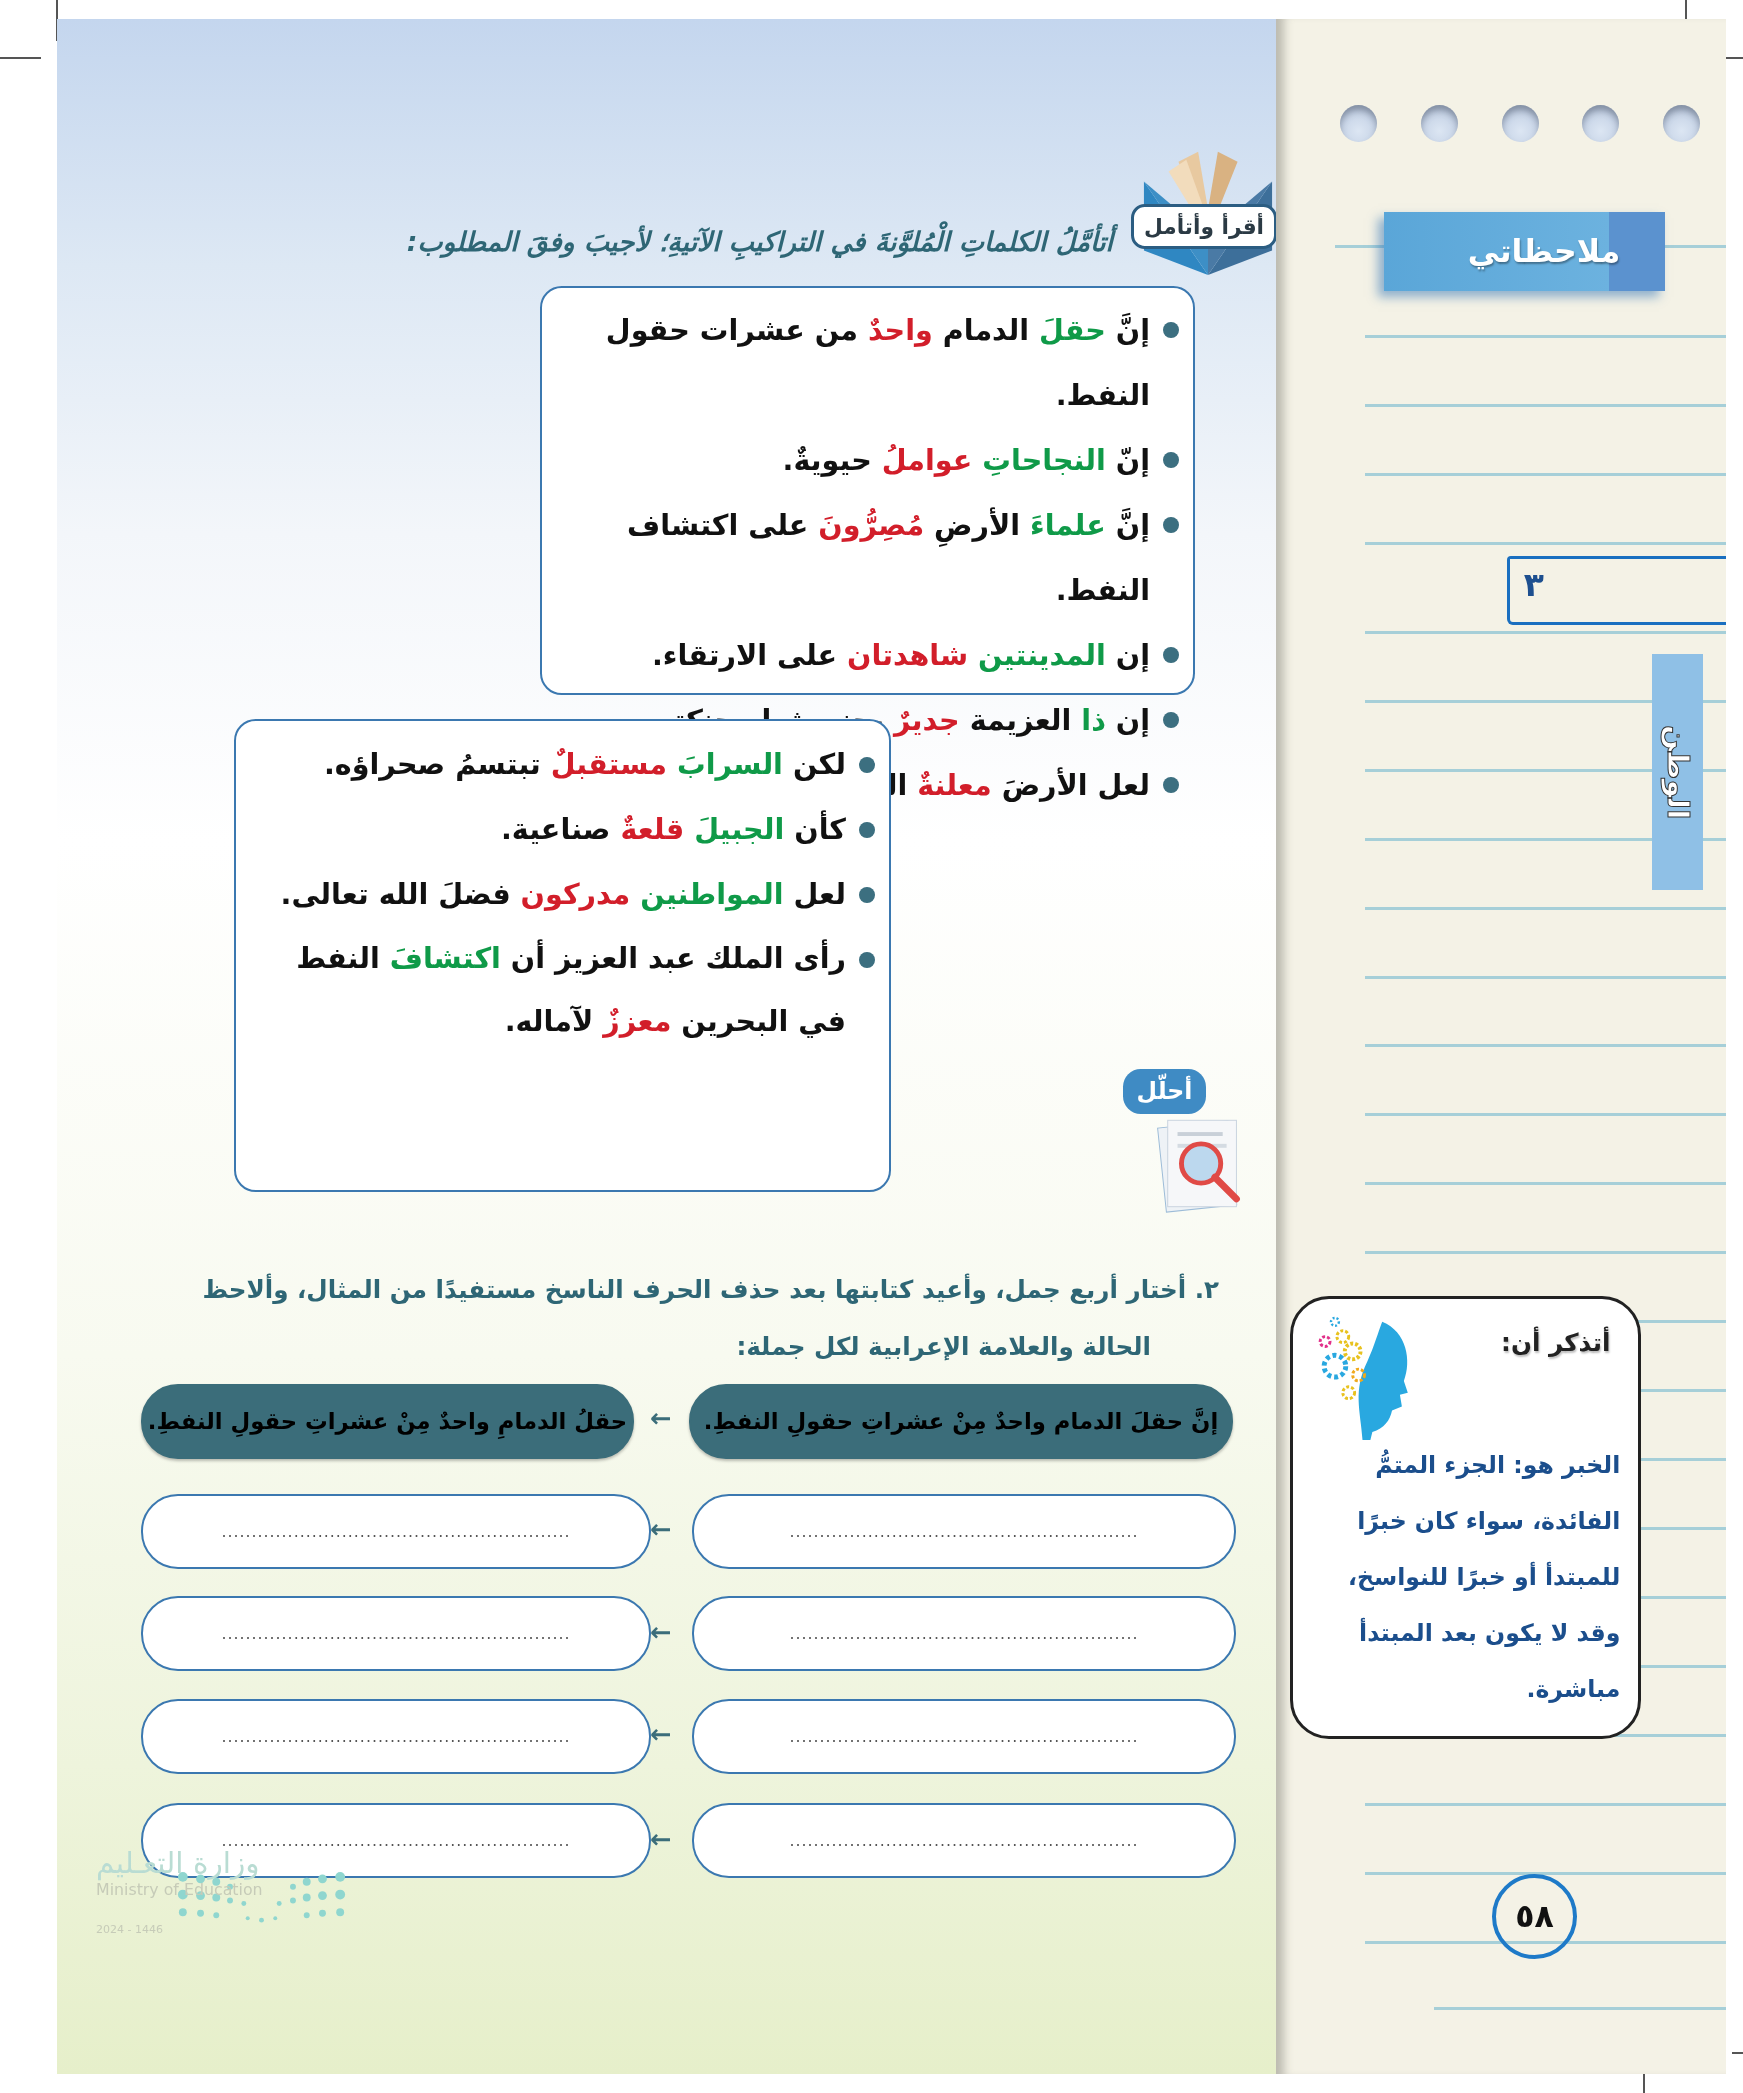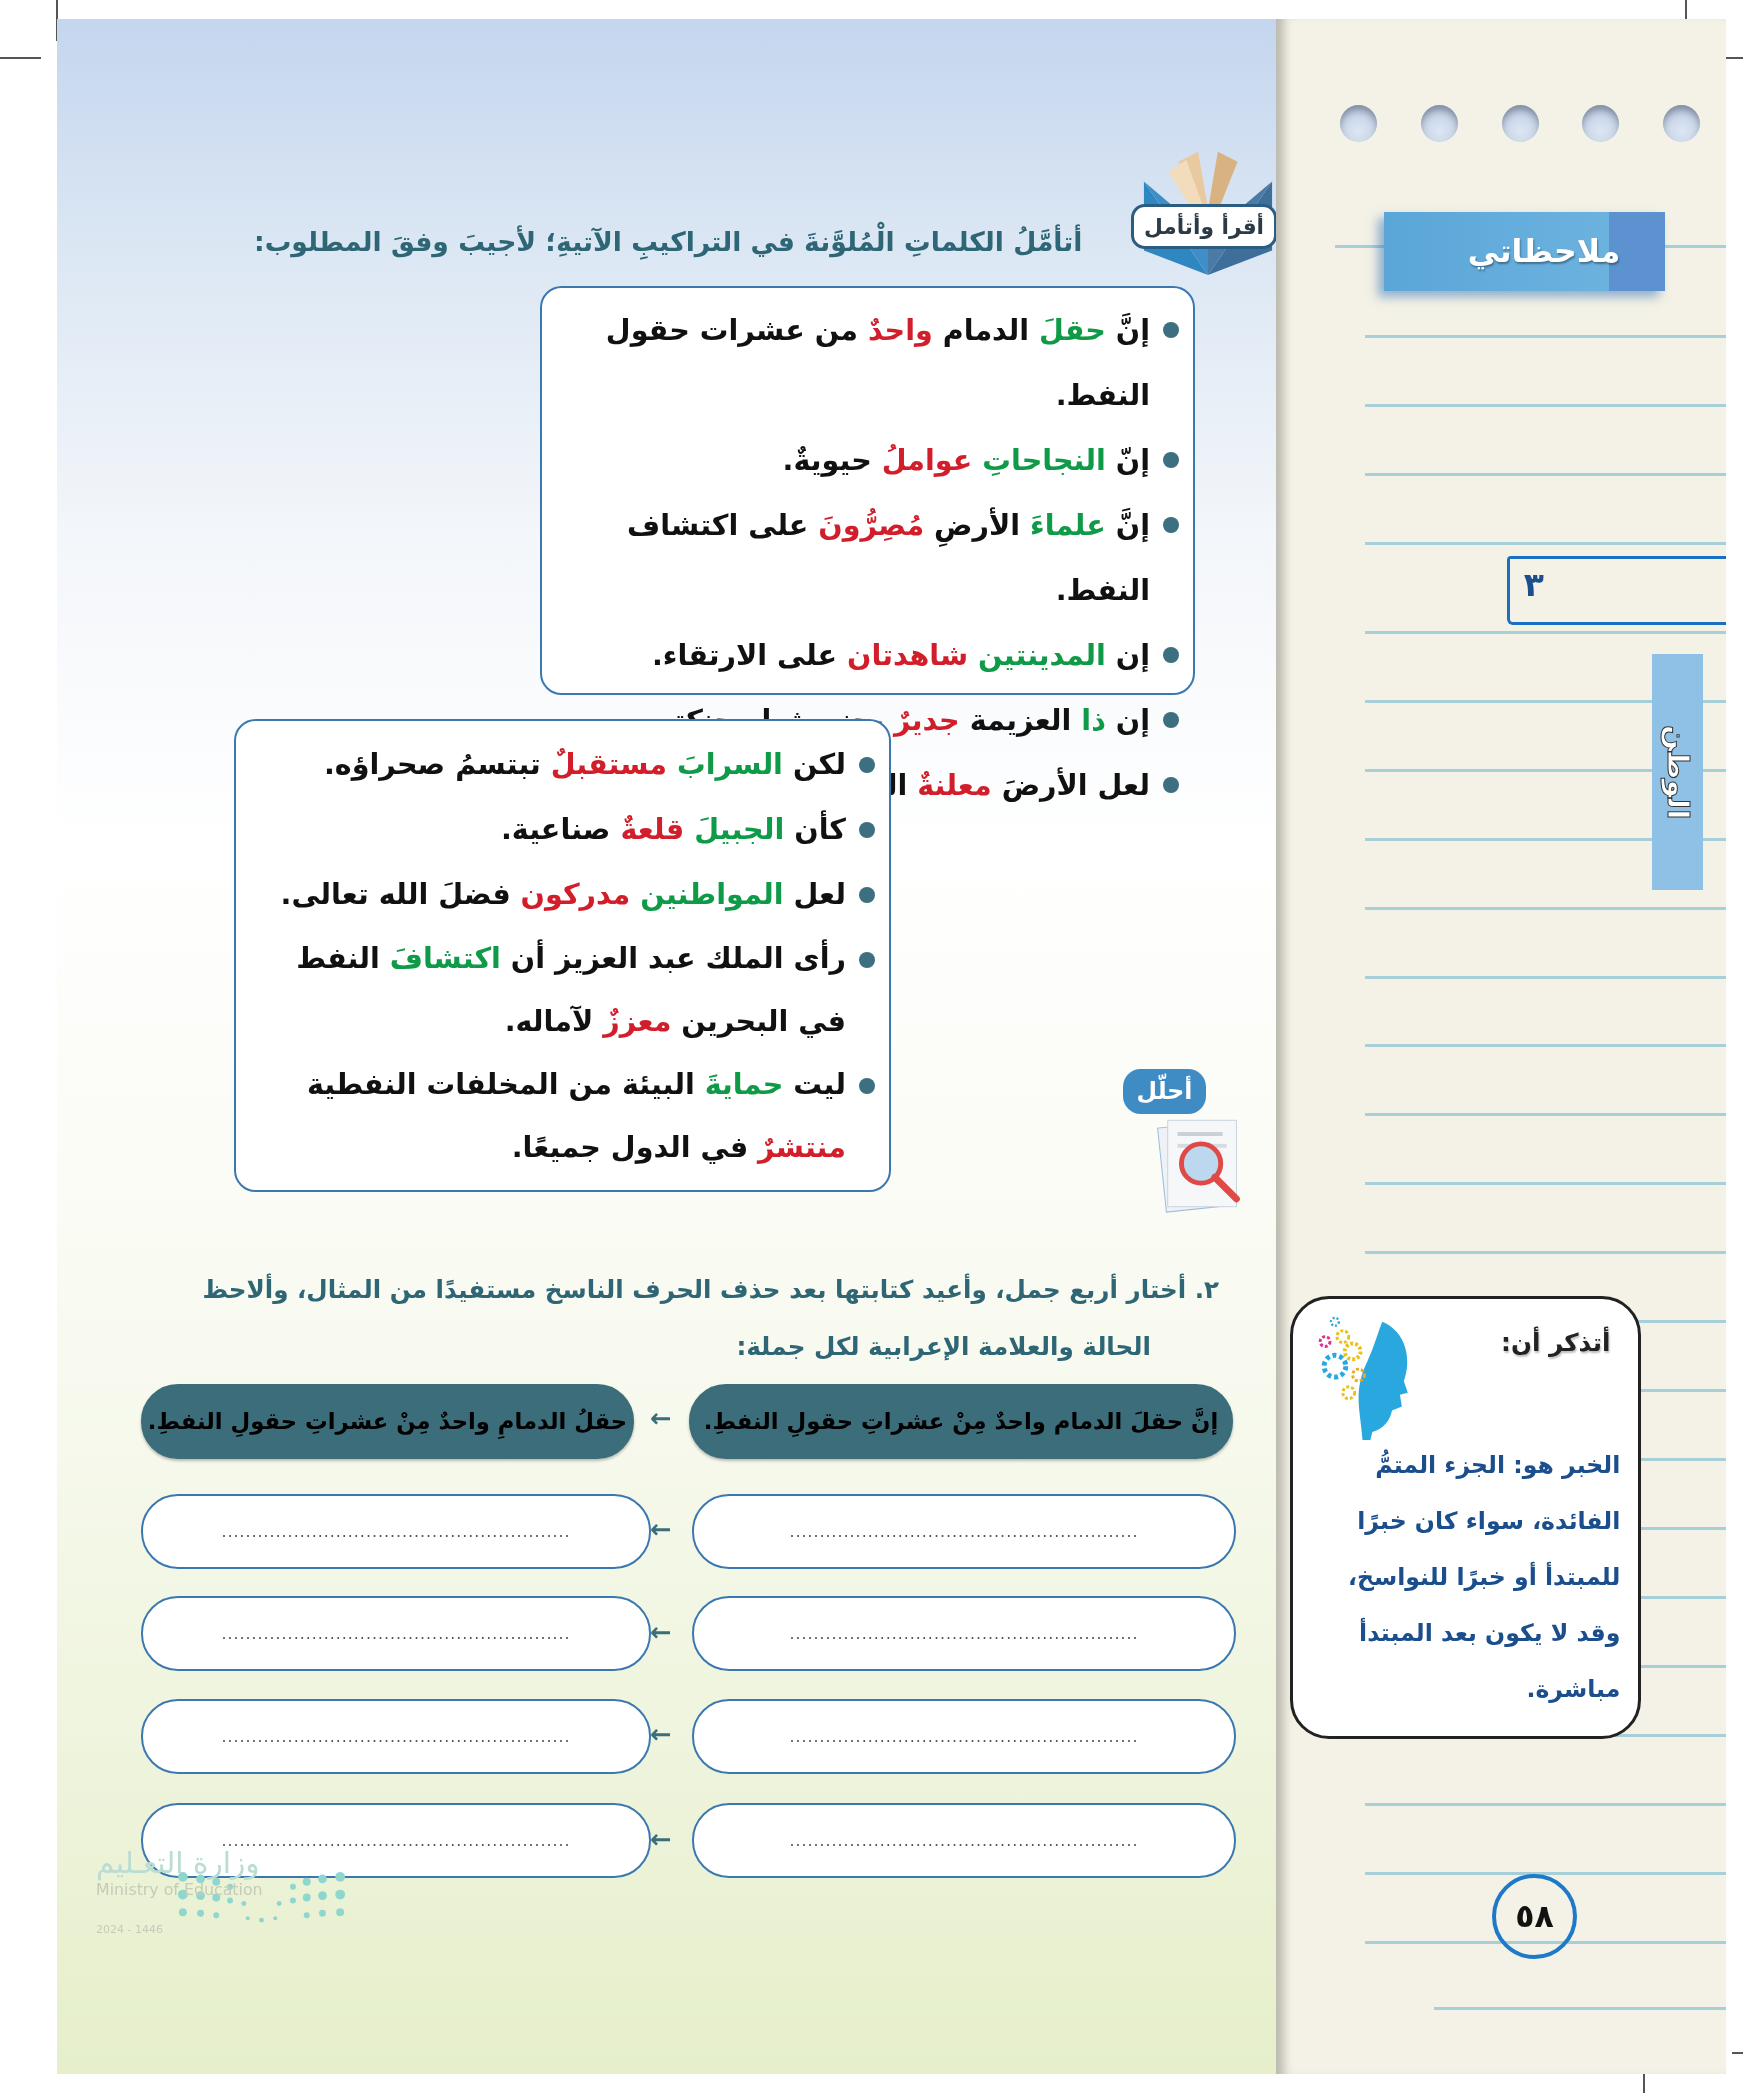--- a/index.html
+++ b/index.html
@@ -51,22 +51,22 @@
     position: absolute; left: 1434px; top: 1874px; width: 85px; height: 85px; border-radius: 50%;
     border: 4.9px solid #1e7ac8; display: flex; align-items: center; justify-content: center;
     font-size: 31.5px; font-weight: bold; color: #111;
   }
 
   
   .read-icon { position: absolute; left: 1082px; top: 123px; width: 138px; height: 138px; }
   .read-badge { position: absolute; left: 1074px; top: 185px; width: 146px; height: 45px;
     background: #fff; border: 3px solid #2b5d82; border-radius: 13.8px;
     display: flex; align-items: center; justify-content: center; font-weight: bold; font-size: 21.7px; color: #2b3a44; }
-  .instruction { position: absolute; left: 197px; top: 207px; width: 867px; text-align: left; direction: rtl;
-    font-weight: bold; font-size: 26.6px; color: #2e6675; }
+  .instruction { position: absolute; left: 189px; top: 207px; width: 867px; text-align: right; direction: rtl;
+    font-weight: bold; font-size: 26.6px; color: #2e6675; font-style: italic; }
 
   .box { position: absolute; background: #fff; border: 2px solid #3b78b0; border-radius: 21.7px; direction: rtl; }
   .box ul { list-style: none; padding-left: 14px; }
   .box li { position: relative; padding-right: 43px; font-size: 28.6px; line-height: 65px; color: #111; font-weight: bold; }
   .box li::before { content: ""; position: absolute; right: 13.8px; top: 24.6px; width: 15.8px; height: 15.8px; border-radius: 50%; background: #3c6f80; }
   .box li.wrap { line-height: 63px; }
   .g { color: #0f9a48; }
   .r { color: #d21e2a; }
 
   .analyze-badge { position: absolute; left: 1066px; top: 1050px; width: 83px; height: 45px; background: #3f8bc4;
@@ -129,21 +129,20 @@
         <li><span>لعل الأرضَ </span><span class="g"></span><span></span><span class="r">معلنةٌ</span><span> السرَّ الدفين.</span></li>
       </ul>
     </div>
 
     <div class="box" style="left:177px;top:700px;width:657px;height:473px;padding-top:11.8px;padding-left:29.6px;">
       <ul>
         <li><span>لكن </span><span class="g">السرابَ</span><span> </span><span class="r">مستقبلٌ</span><span> تبتسمُ صحراؤه.</span></li>
         <li><span>كأن </span><span class="g">الجبيلَ</span><span> </span><span class="r">قلعةٌ</span><span> صناعية.</span></li>
         <li><span>لعل </span><span class="g">المواطنين</span><span> </span><span class="r">مدركون</span><span> فضلَ الله تعالى.</span></li>
         <li class="wrap"><span>رأى الملك عبد العزيز أن </span><span class="g">اكتشافَ</span><span> النفط في البحرين </span><span class="r">معززٌ</span><span> لآماله.</span></li>
-        <li class="wrap"><span>ليت </span><span class="g">حمايةَ</span><span> البيئة من المخلفات النفطية </span><span class="r">منتشرٌ</span><span> في الدول جميعًا.</span></li>
       </ul>
     </div>
 
     <div class="analyze-badge">أحلّل</div>
     <svg class="analyze-icon" viewBox="0 0 110 100">
       <rect x="10" y="10" width="72" height="86" fill="#eef2f6" stroke="#9dbcd8" transform="rotate(-6 46 53)"></rect>
       <rect x="16" y="6" width="70" height="88" fill="#f6f7f9" stroke="#c9d3de"></rect>
       <rect x="26" y="18" width="46" height="4" fill="#c9d0d8"></rect>
       <rect x="26" y="30" width="50" height="4" fill="#d5dbe2"></rect>
       <circle cx="50" cy="50" r="20" fill="#bcd8ee" stroke="#e04a46" stroke-width="5"></circle>

